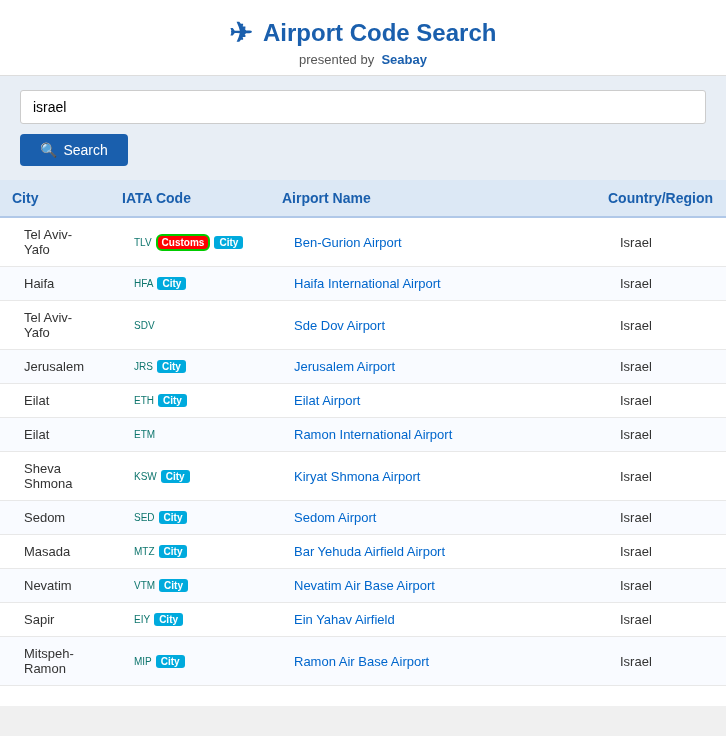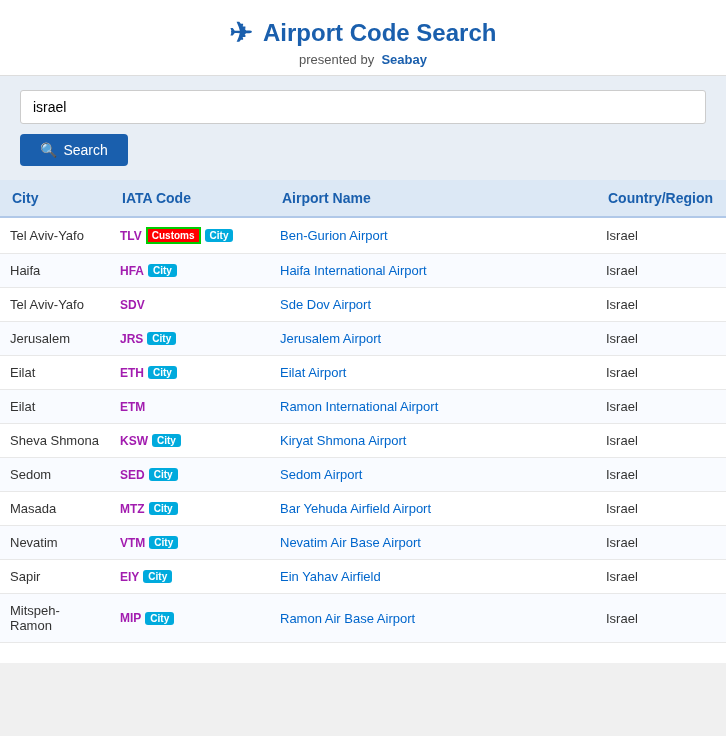--- a/index.html
+++ b/index.html
@@ -89,43 +89,43 @@
     tbody tr {
       border-bottom: 1px solid #e8e8e8;
     }
     tbody tr:nth-child(even) {
       background: #f9fbff;
     }
     tbody tr:nth-child(odd) {
       background: #ffffff;
     }
     tbody td {
-      padding: 9px 10px;
+      padding: 9px 24px;
       font-size: 13px;
       color: #333;
       vertical-align: middle;
     }
     .iata-cell {
       display: flex;
       align-items: center;
       gap: 4px;
       flex-wrap: nowrap;
     }
     .iata-code {
-      font-weight: bold;
-      font-size: 12px;
-      color: #a21caf;
+      font-weight: normal;
+      font-size: 10px;
+      color: #0f766e;
     }
     .badge-customs {
       background: #ff0000;
       color: #fff;
       font-size: 10px;
       font-weight: bold;
       padding: 1px 4px;
-      border-radius: 0;
+      border-radius: 6px;
       border: 2px solid #00cc00;
       white-space: nowrap;
     }
     .badge-city {
       background: #00aadd;
       color: #fff;
       font-size: 10px;
       font-weight: bold;
       padding: 1px 5px;
       border-radius: 3px;

